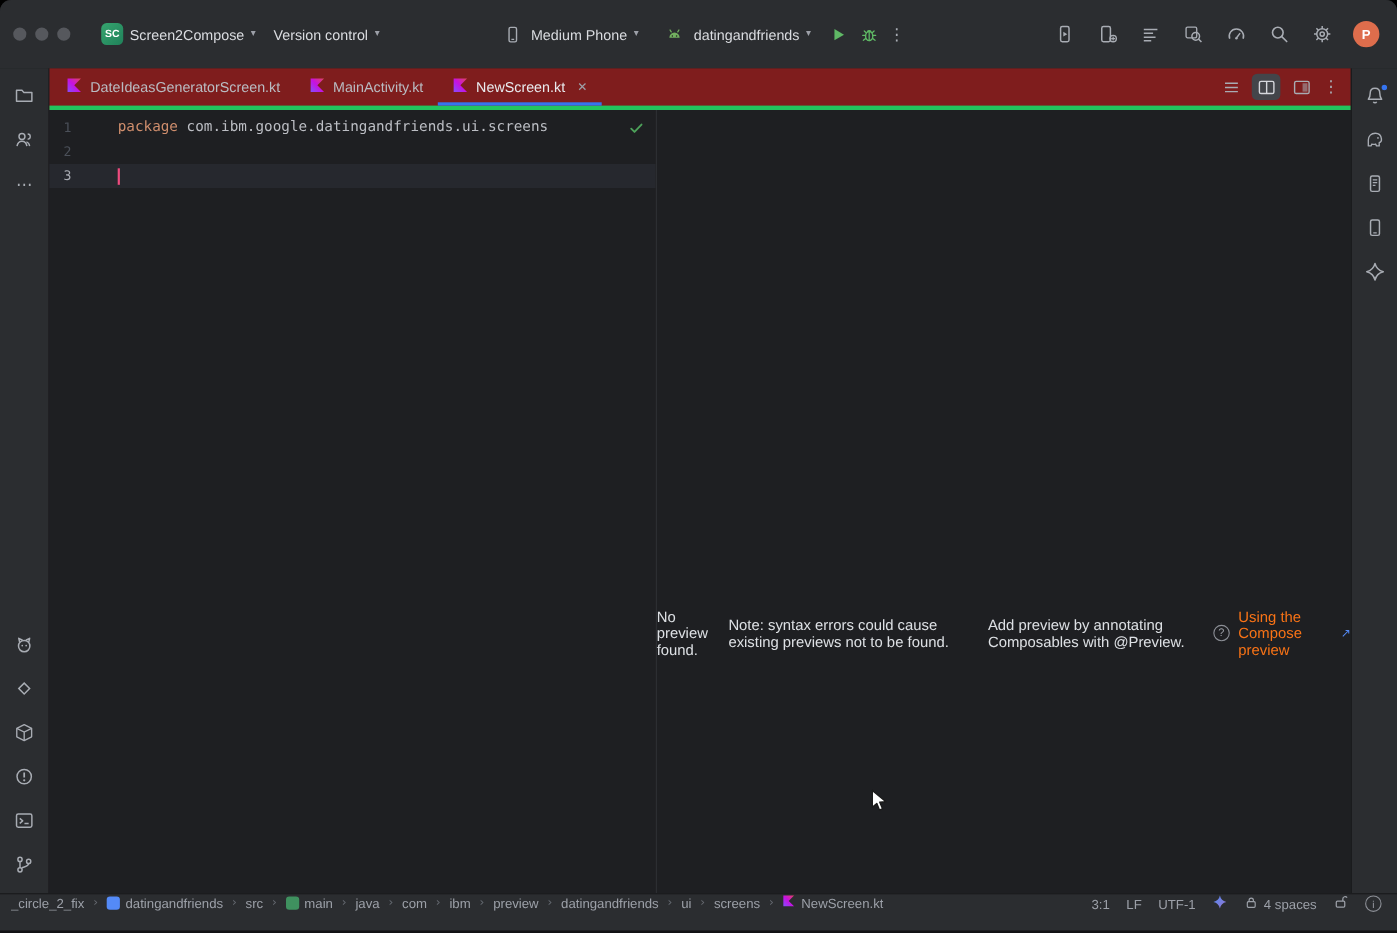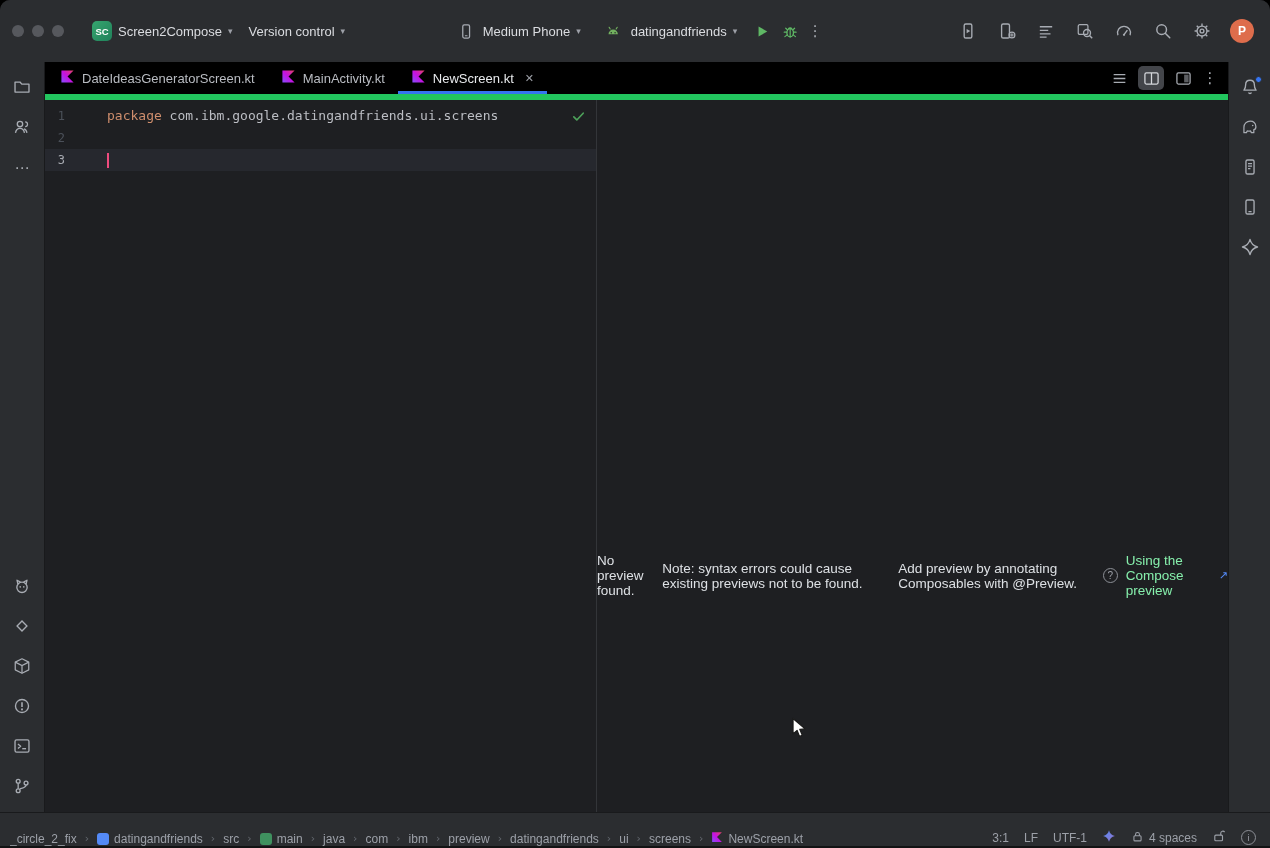--- a/index.html
+++ b/index.html
@@ -26,21 +26,21 @@
   .stripe{background:#2B2D30;display:flex;flex-direction:column;align-items:center;padding:6px 0 5px}
   .stripe.left{flex:0 0 45px;border-right:1px solid #191A1C}
   .stripe.right{flex:0 0 42px;border-left:1px solid #191A1C}
   .sbtn{width:34px;height:32px;border-radius:6px;display:flex;align-items:center;justify-content:center;color:#A8ACB3;margin:4px 0;position:relative}
   .sbtn .dot{position:absolute;top:4px;right:5px;width:7px;height:7px;border-radius:50%;background:#3574F0;border:1.5px solid #2B2D30}
   .grow{flex:1}
   .ell{font-size:15px;color:#A8ACB3}
 
   
   .center{flex:1;display:flex;flex-direction:column;min-width:0}
-  .tabbar{flex:0 0 38px;background:#000000;border-bottom:6px solid #22c55e;display:flex;align-items:stretch;padding-left:2px}
+  .tabbar{flex:0 0 38px;background:#7f1d1d;border-bottom:4px solid #22c55e;display:flex;align-items:stretch;padding-left:2px}
   .tab{display:flex;align-items:center;gap:7px;padding:0 13px;position:relative;color:#B9BCC2}
   .tab.active{color:#E8EAED}
   .tab.active::after{content:"";position:absolute;left:0;right:0;bottom:0;height:3px;background:#3574F0}
   .tab .close{font-size:11px;color:#9DA0A8;margin-left:4px}
   .tabctl{margin-left:auto;display:flex;align-items:center;gap:6px;padding-right:10px}
   .tabctl .ibtn{width:26px;height:24px;border-radius:5px}
   .tabctl .ibtn.selected{background:#43454A;color:#D5D7DC}
 
   
   .split{flex:1;display:flex;min-height:0}
@@ -50,26 +50,26 @@
   .ln{flex:0 0 56px;text-align:right;padding-right:36px;color:#4B5059;font-size:12px}
   .erow.current .ln{color:#A7AAB1}
   .codeline{white-space:pre;padding-left:6px;color:#BCBEC4}
   .kw{color:#CF8E6D}
   .caret{display:inline-block;width:2px;height:15px;background:#EE4B7E;margin-left:6px}
   .editor .check{position:absolute;top:9px;right:10px;display:flex}
 
   
   .preview{flex:1;background:#1E1F22;border-left:1px solid #333539;display:flex;flex-direction:row;align-items:center;padding-top:257px}
   .pline{height:20px;margin-bottom:18px;display:flex;align-items:center;gap:8px;color:#DDE0E4;font-size:13.5px}
-  .plink{color:#86efac}
+  .plink{color:#f97316}
   .qicon{width:15px;height:15px;border:1px solid #8C8F96;border-radius:50%;display:flex;align-items:center;justify-content:center;font-size:10px;color:#9DA0A8;flex:0 0 15px}
   .ext{font-size:11px;color:#548AF7}
 
   
-  .statusbar{flex:0 0 34px;background:#2B2D30;border-top:1px solid #191A1C;display:flex;align-items:flex-end;padding:0 14px 0 10px;font-size:12px;color:#9CA0A8;white-space:nowrap}
+  .statusbar{flex:0 0 34px;background:#2B2D30;border-top:1px solid #191A1C;display:flex;align-items:flex-start;padding:0 14px 0 10px;font-size:12px;color:#9CA0A8;white-space:nowrap}
   .crumbs{display:flex;align-items:center;gap:8px;overflow:hidden}
   .crumb{display:flex;align-items:center;gap:5px}
   .sep{color:#64686F;font-size:11px}
   .cicon{width:12px;height:12px;border-radius:3px;display:inline-block}
   .cicon.mod{background:#548AF7}
   .cicon.src{background:#3F915F}
   .sb-right{margin-left:auto;display:flex;align-items:center;gap:15px}
   .sb-item{display:flex;align-items:center;gap:5px;color:#9CA0A8}
   .infoicon{width:15px;height:15px;border:1px solid #8C8F96;border-radius:50%;display:flex;align-items:center;justify-content:center;font-size:9px;color:#9DA0A8}
   .bottom-strip{flex:0 0 2px;background:#121314}

